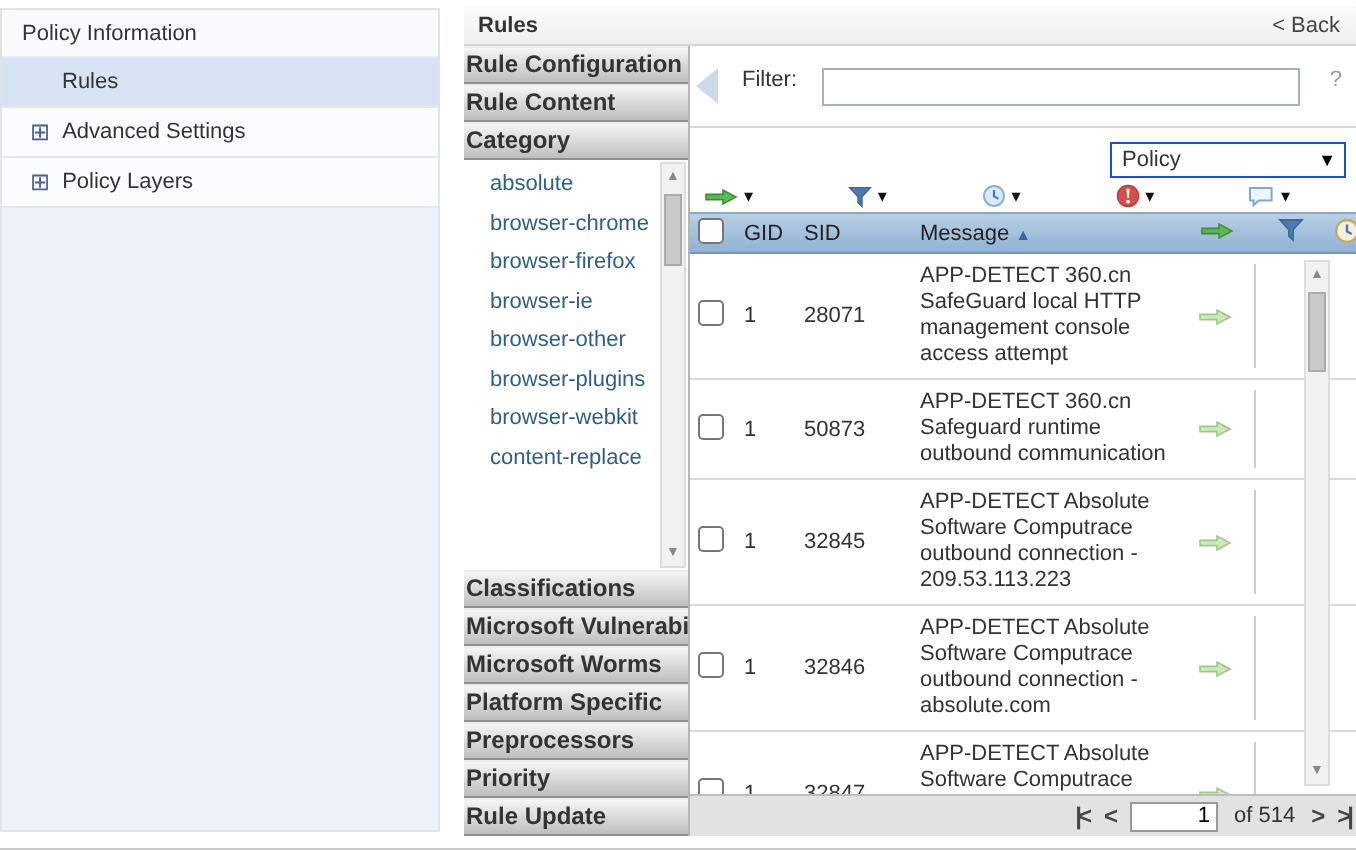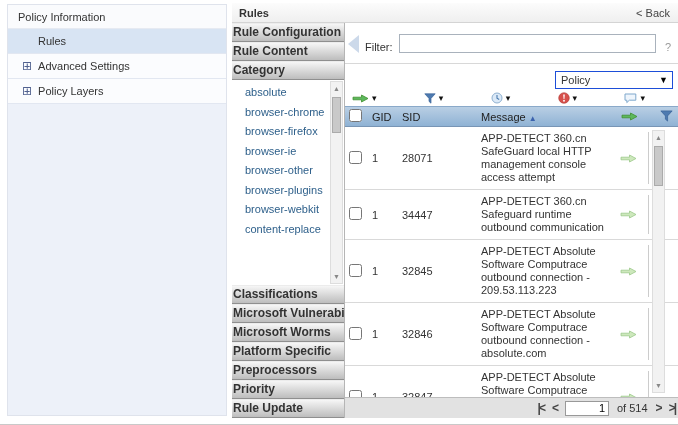--- a/index.html
+++ b/index.html
@@ -3,21 +3,21 @@
 <meta charset="utf-8">
 <style>
   * { box-sizing: border-box; margin: 0; padding: 0; }
   body {
     font-family: "Liberation Sans", "DejaVu Sans", sans-serif;
     font-size: 11px; color: #333; background: #fff;
   }
   .app { position: relative; width: 678px; height: 425px; background: #fff; border-bottom: 1px solid #c9c9c9; overflow: hidden; }
 
   
-  .sidebar { position: absolute; left: 7px; top: 4px; width: 220px; height: 412px;
+  .sidebar { position: absolute; left: 0; top: 4px; width: 220px; height: 412px;
     background: #edf1f9; border: 1px solid #dfe3ec; }
   .sb-title { background: #fafbfd; padding: 6px 10px 5px; color: #333; border-bottom: 1px solid #e6eaf2; }
   .sb-item { background: #fbfcfe; border-bottom: 1px solid #e2e7f1; padding: 6px 8px 6px 30px;
     display: flex; align-items: center; gap: 6px; cursor: pointer; }
   .sb-item.selected { background: var(--selected-row, #d8e4f3); }
   .sb-item .plus { margin-left: -16px; color: #51618f; font-size: 12px; line-height: 10px; }
 
   
   .main { position: absolute; left: 232px; top: 3px; width: 446px; height: 415px; display: flex; flex-direction: column; }
   .titlebar { height: 20px; flex: 0 0 20px; display: flex; justify-content: space-between; align-items: center;
@@ -35,21 +35,21 @@
   .cat-link { display: block; color: var(--link-blue, #2d5f8a); line-height: 19.5px; text-decoration: none; white-space: nowrap; }
   .vscroll { position: absolute; width: 13px; background: #f2f2f2; border: 1px solid #ddd; }
   .cat-list .vscroll { right: 1px; top: 1px; bottom: 1px; }
   .vscroll .arr { height: 13px; text-align: center; font-size: 7px; color: #888; line-height: 13px; }
   .vscroll .arr.down { position: absolute; bottom: 0; left: 0; right: 0; }
   .vscroll .thumb { position: absolute; left: 1px; right: 1px; background: #c9c9c9; border: 1px solid #ababab; }
   .cat-list .thumb { top: 15px; height: 36px; }
 
   
   .content { flex: 1; display: flex; flex-direction: column; min-width: 0; position: relative; }
-  .filter-row { display: flex; align-items: flex-end; padding: 11px 4px 10px 3px; gap: 6px; }
+  .filter-row { display: flex; align-items: flex-start; padding: 11px 4px 10px 3px; gap: 12px; }
   .collapse-tri { width: 0; height: 0; border-top: 9px solid transparent; border-bottom: 9px solid transparent;
     border-right: 11px solid #ccd9ea; cursor: pointer; }
   .filter-row input { flex: 1; height: 19px; border: 1px solid #a9b2bc; padding: 2px 4px; font-size: 11px; }
   .help-q { color: #999; padding: 0 3px; cursor: pointer; }
   .divider { border-top: 1px solid #d8d8d8; }
   .policy-row { display: flex; justify-content: flex-end; padding: 7px 5px 0 0; }
   .select { width: 118px; height: 18px; border: 1px solid #1d4ed8; background: #fff; display: flex;
     justify-content: space-between; align-items: center; padding: 0 4px 0 5px; cursor: pointer; }
   .select .caret { font-size: 9px; color: #000; }
   .icons-row { display: flex; justify-content: space-between; width: 300px; padding: 3px 0 2px 7px; align-items: center; }
@@ -57,21 +57,21 @@
   .caret-sm { font-size: 9px; color: #111; }
 
   
   .thead { display: flex; align-items: center; height: 21px; flex: 0 0 21px;
     background: linear-gradient(var(--header-blue-top, #b9cfe4), var(--header-blue-bottom, #8fb2d4));
     border-top: 1px solid #8aa9c9; border-bottom: 1px solid #7895b5; color: #222; overflow: hidden; }
   .td, .th { flex: 0 0 auto; }
   .c-cb   { width: 24px; padding-left: 4px; }
   .c-gid  { width: 28px; padding-left: 3px; }
   .c-sid  { width: 56px; padding-left: 5px; }
-  .c-msg  { width: 135px; padding-left: 7px; padding-right: 4px; margin-left: 21px; }
+  .c-msg  { width: 135px; padding-left: 7px; padding-right: 4px; }
   .c-state{ width: 40px; text-align: center; }
   .c-fun  { width: 35px; text-align: center; }
   .c-clk  { width: 35px; text-align: left; padding-left: 4px; }
   .sort-asc { color: #3b62ad; font-size: 8px; margin-left: 3px; }
   .rows { flex: 1; position: relative; overflow: hidden; background: #fff; }
   .trow { display: flex; align-items: center; border-bottom: 1px solid #d9d9d9; padding: 5px 0; }
   .trow .c-msg { line-height: 13px; }
   .trow .c-state { border-right: 1px solid #ccc; align-self: stretch; display: flex; align-items: center; justify-content: center; }
   .rows .vscroll { right: 13px; top: 3px; bottom: 4px; }
   .rows .thumb { top: 15px; height: 40px; }
@@ -232,21 +232,21 @@
                 <svg width="17" height="9" viewBox="0 0 17 9">
                   <path d="M1 3.2h8.5V1l6.5 3.5-6.5 3.5V5.8H1z" fill="#cde8bc" stroke="#9cc98a" stroke-width="0.8"></path>
                 </svg>
               </span>
               <span class="td c-fun"></span>
               <span class="td c-clk"></span>
             </div>
             <div class="trow">
               <span class="td c-cb"><input type="checkbox" style=""></span>
               <span class="td c-gid">1</span>
-              <span class="td c-sid">34447</span>
+              <span class="td c-sid">50873</span>
               <span class="td c-msg">APP-DETECT 360.cn Safeguard runtime outbound communication</span>
               <span class="td c-state">
                 <svg width="17" height="9" viewBox="0 0 17 9">
                   <path d="M1 3.2h8.5V1l6.5 3.5-6.5 3.5V5.8H1z" fill="#cde8bc" stroke="#9cc98a" stroke-width="0.8"></path>
                 </svg>
               </span>
               <span class="td c-fun"></span>
               <span class="td c-clk"></span>
             </div>
             <div class="trow">

